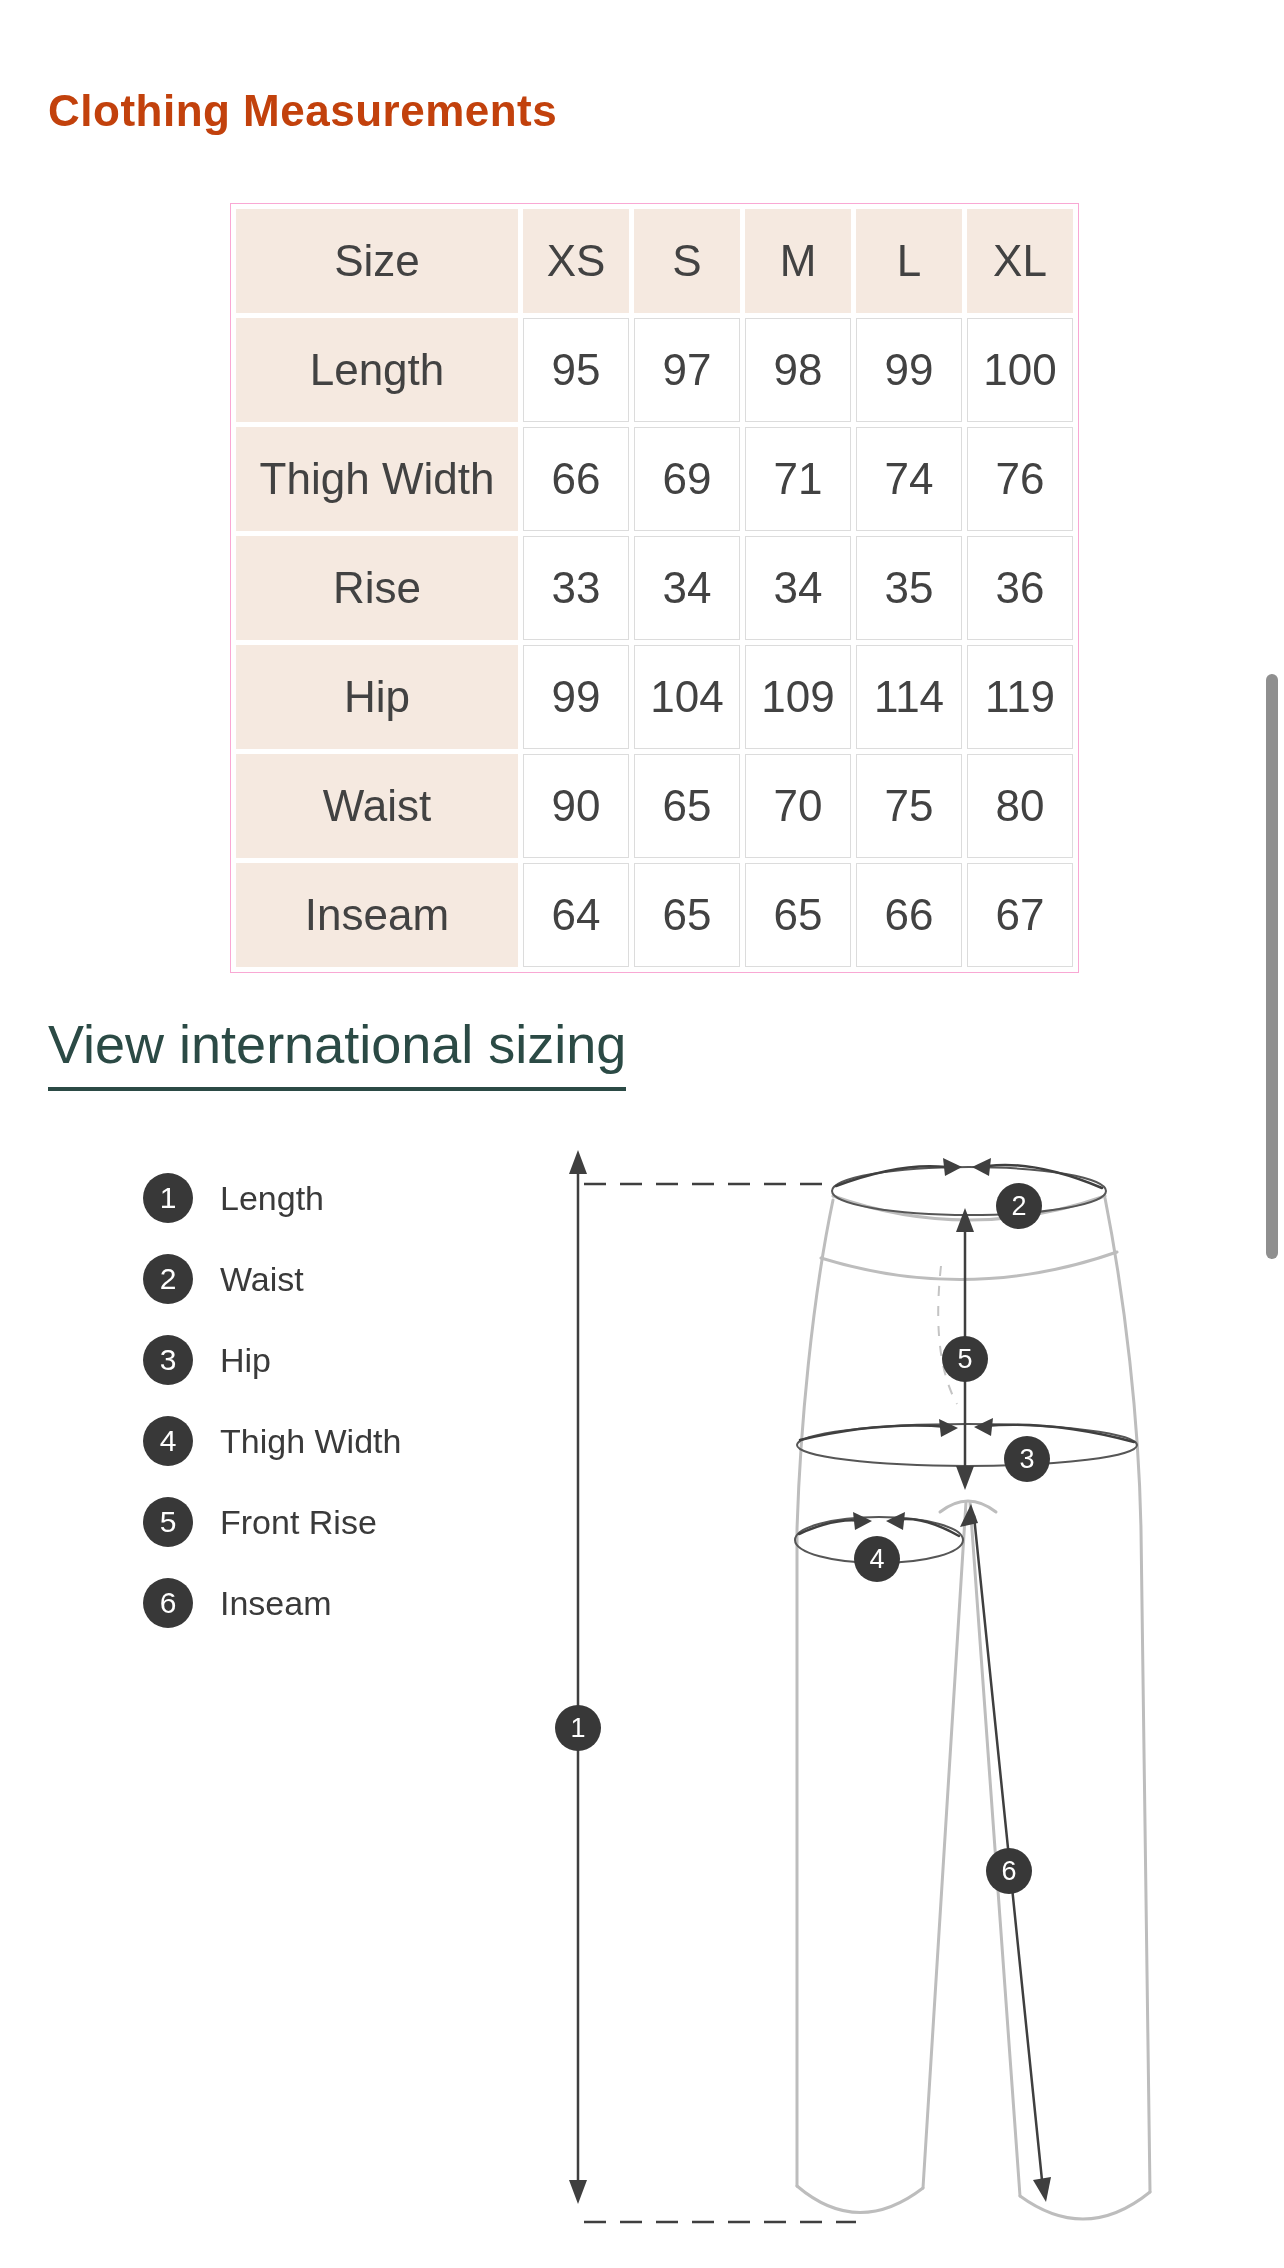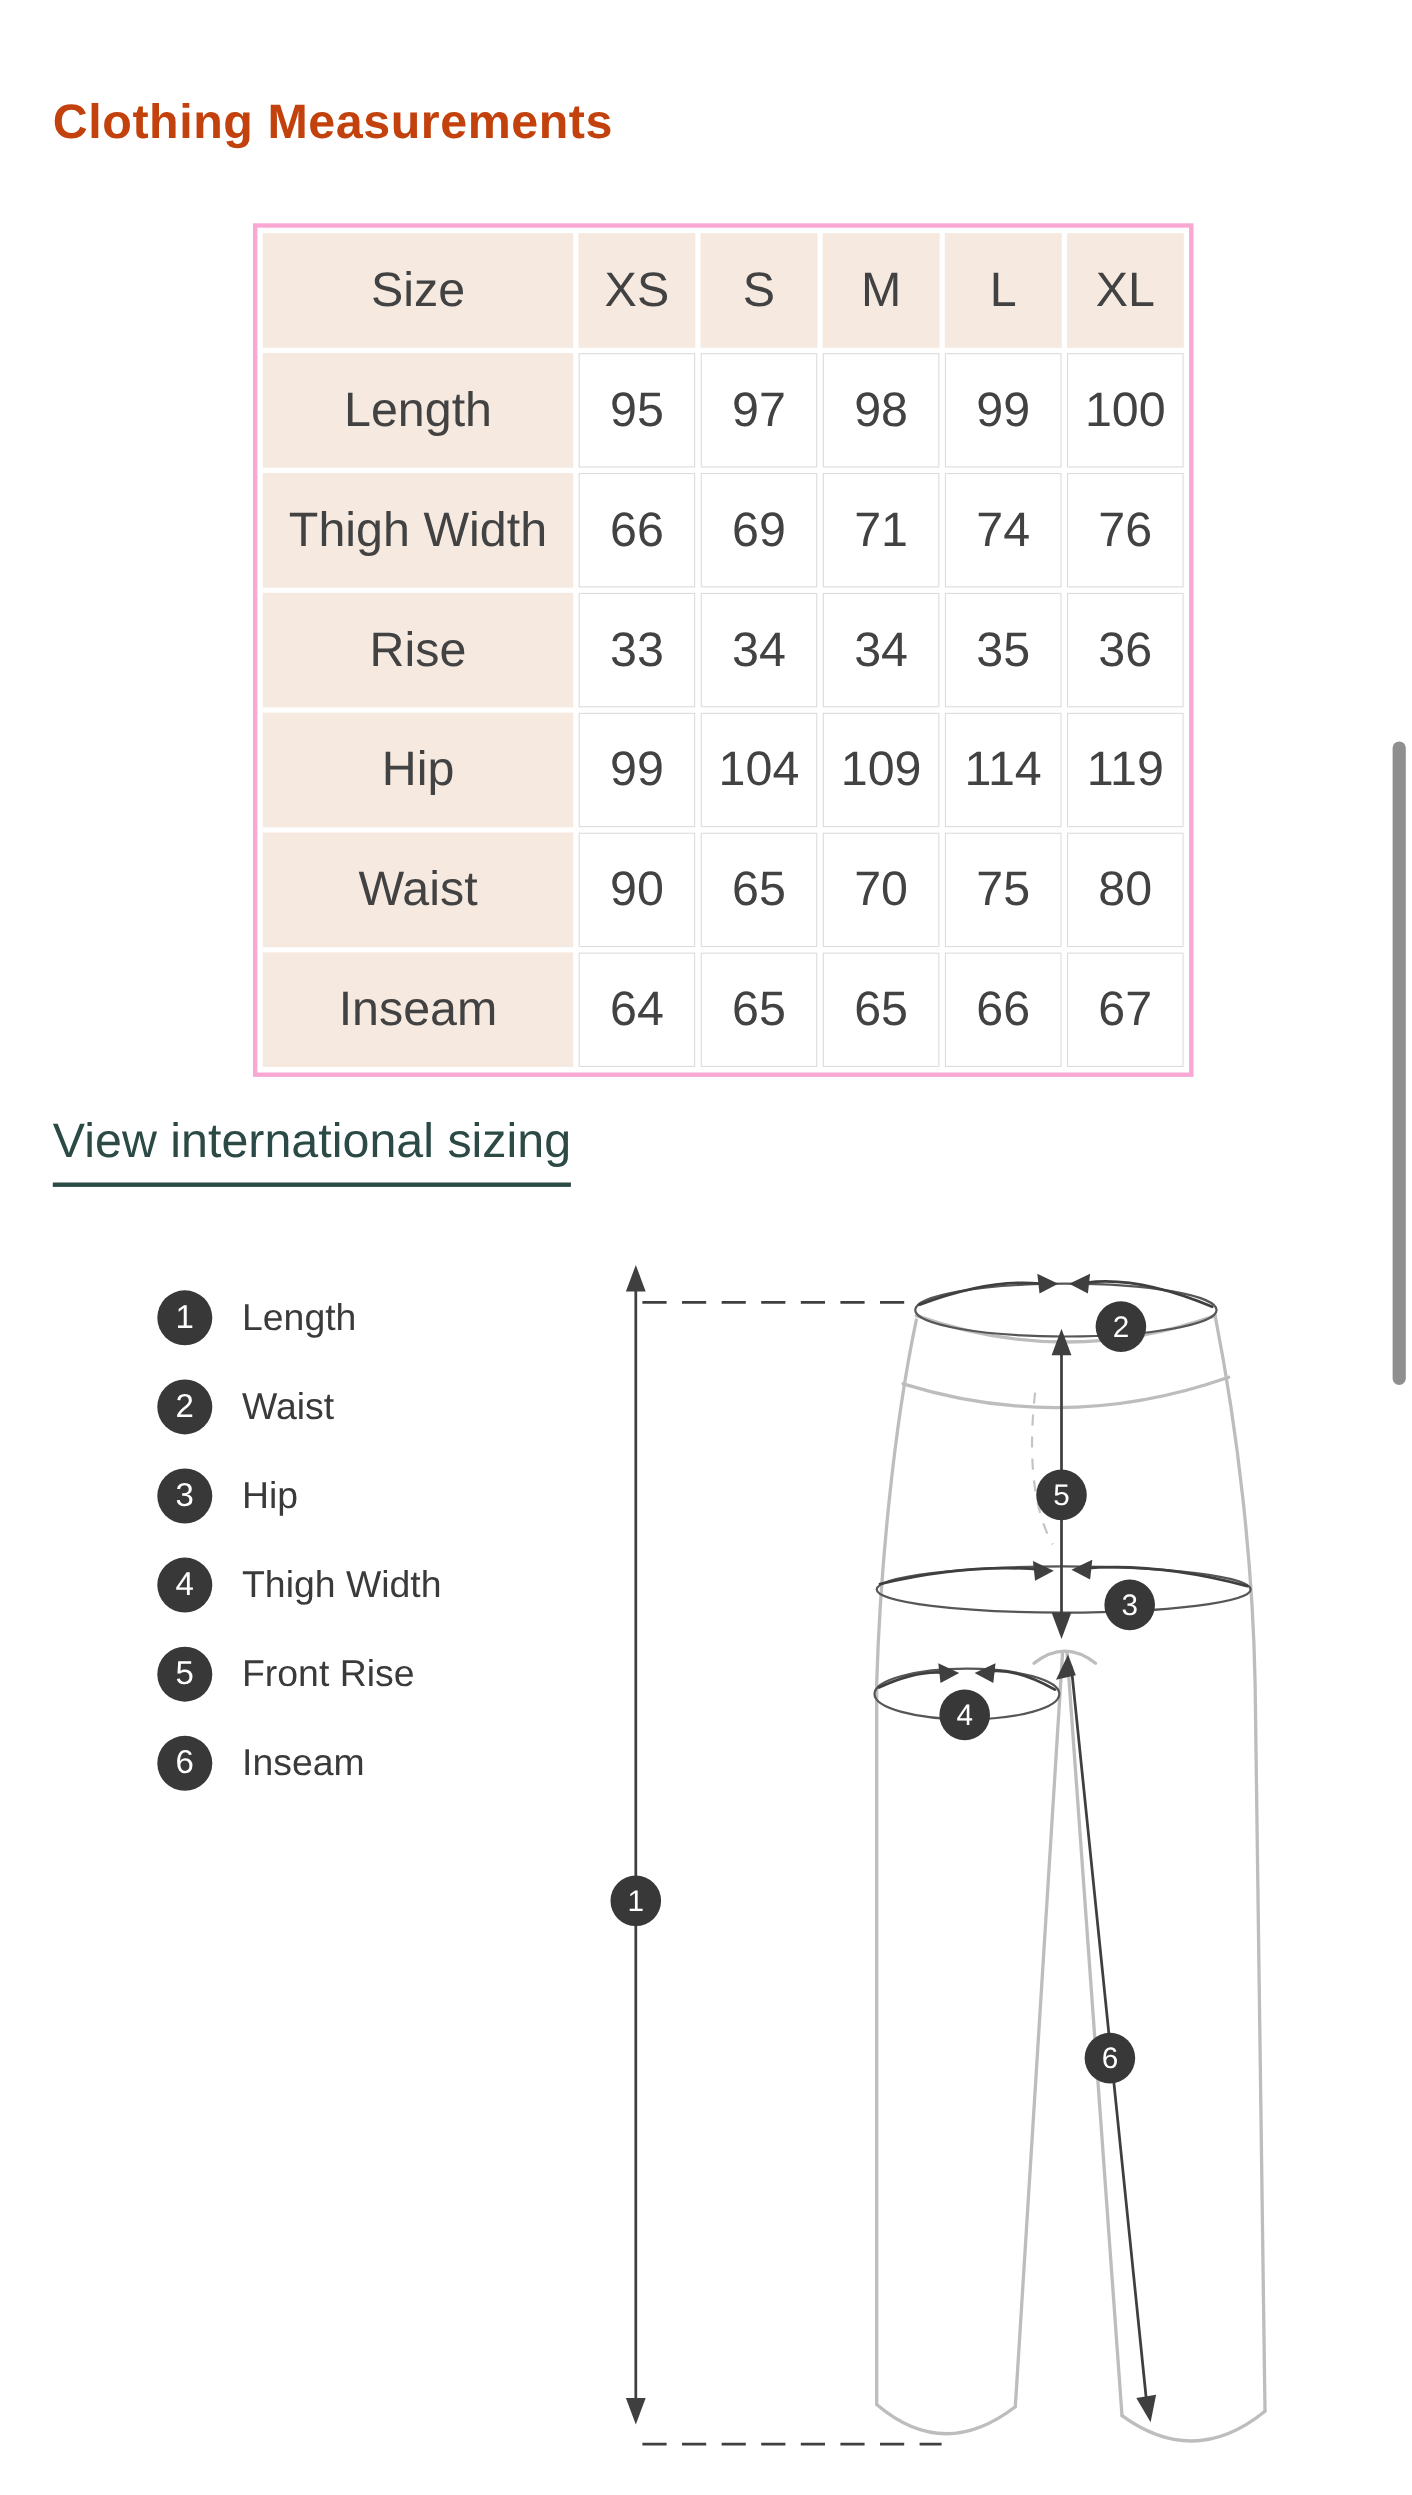--- a/index.html
+++ b/index.html
@@ -38,35 +38,35 @@
     width:219px;height:109px;border-radius:4px 16px 16px 4px;letter-spacing:6px;
   }
   .toggle button.active{
     background:var(--accent);color:var(--cream);border-color:var(--accent);
   }
 
   
   .size-table{
     position:absolute;left:230px;top:203px;
     border-collapse:separate;border-spacing:5px;
-    background:#fff;border:4px solid #f9a8d4;
+    background:#fff;border:1px solid #f9a8d4;
   }
   .size-table th,.size-table td{
     height:102px;text-align:center;vertical-align:middle;
     font-size:44px;font-weight:400;color:#424242;padding:0;
   }
   .size-table .label-col{width:280px;}
   .size-table .val-col{width:104px;}
   .cell-beige{background:var(--beige);border:1px solid var(--beige);}
   .cell-white{background:#fff;border:1px solid #dcdcdc;}
 
   
   .intl-link{
     position:absolute;left:48px;top:1013px;
-    font-size:44px;color:#2b4a45;text-decoration:none;
+    font-size:54px;color:#2b4a45;text-decoration:none;
     border-bottom:4px solid #2b4a45;padding-bottom:12px;cursor:pointer;
   }
 
   
   .legend{
     position:absolute;left:143px;top:1173px;
     display:flex;flex-direction:column;gap:31px;
   }
   .legend-item{display:flex;align-items:center;height:50px;}
   .legend-num{

